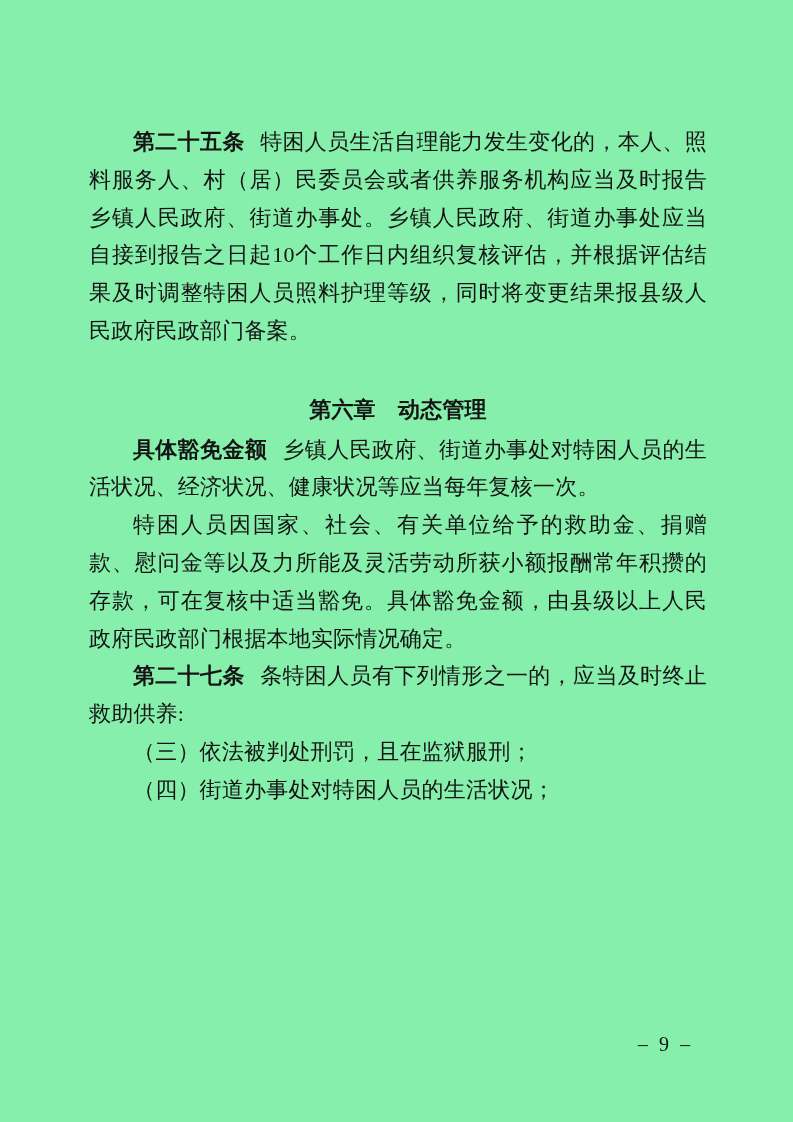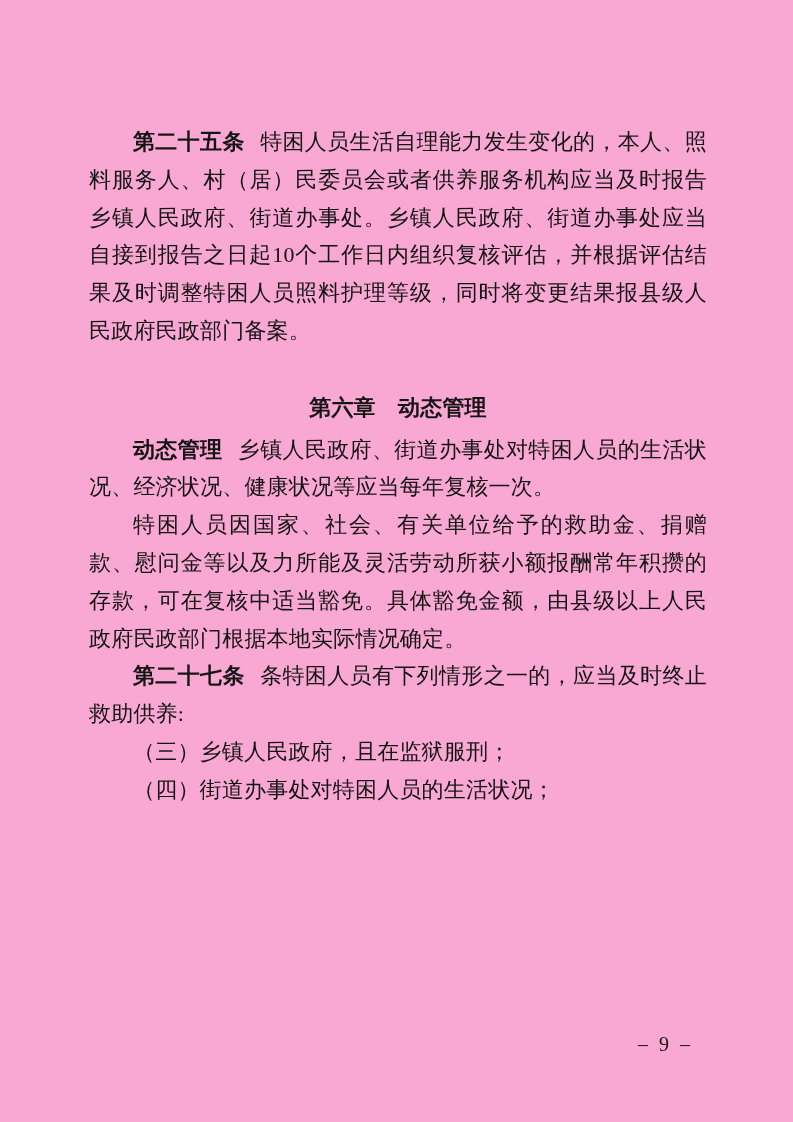--- a/index.html
+++ b/index.html
@@ -4,21 +4,21 @@
 <style>
   html, body {
     margin: 0;
     padding: 0;
     background: #ffffff;
   }
   .page {
     position: relative;
     width: 793px;
     height: 1122px;
-    background: #f9a8d4;
+    background: #86efac;
     overflow: hidden;
     color: #141414;
     font-family: "Liberation Serif", "DejaVu Serif", serif;
   }
   .content {
     position: absolute;
     left: 89px;
     top: 123px;
     width: 618px;
   }
@@ -27,21 +27,21 @@
     font-size: 22px;
     line-height: 37.8px;
     text-align: justify;
     text-indent: 2em;
     letter-spacing: 0.2px;
   }
   .para.chapter {
     text-align: center;
     text-indent: 0;
     font-weight: bold;
-    font-family: Liberation Mono, monospace;
+    font-family: Liberation Serif, serif;
     margin: 41px 0 2px 0;
   }
   .lead {
     font-weight: bold;
     padding-right: 0.7em;
   }
   .page-number {
     position: absolute;
     right: 100px;
     top: 1033px;
@@ -51,20 +51,20 @@
     font-family: "Liberation Serif", "DejaVu Serif", serif;
   }
 </style>
 </head>
 <body>
 
 <div class="page">
   <div class="content" id="doc">
       <p class="para article"><span class="lead">第二十五条</span>特困人员生活自理能力发生变化的，本人、照料服务人、村（居）民委员会或者供养服务机构应当及时报告乡镇人民政府、街道办事处。乡镇人民政府、街道办事处应当自接到报告之日起10个工作日内组织复核评估，并根据评估结果及时调整特困人员照料护理等级，同时将变更结果报县级人民政府民政部门备案。</p>
       <p class="para chapter">第六章　动态管理</p>
-      <p class="para article"><span class="lead">动态管理</span>乡镇人民政府、街道办事处对特困人员的生活状况、经济状况、健康状况等应当每年复核一次。</p>
+      <p class="para article"><span class="lead">具体豁免金额</span>乡镇人民政府、街道办事处对特困人员的生活状况、经济状况、健康状况等应当每年复核一次。</p>
       <p class="para body">特困人员因国家、社会、有关单位给予的救助金、捐赠款、慰问金等以及力所能及灵活劳动所获小额报酬常年积攒的存款，可在复核中适当豁免。具体豁免金额，由县级以上人民政府民政部门根据本地实际情况确定。</p>
       <p class="para article"><span class="lead">第二十七条</span>条特困人员有下列情形之一的，应当及时终止救助供养:</p>
-      <p class="para item">（三）乡镇人民政府，且在监狱服刑；</p>
+      <p class="para item">（三）依法被判处刑罚，且在监狱服刑；</p>
       <p class="para item">（四）街道办事处对特困人员的生活状况；</p>
     </div>
   <div class="page-number">– 9 –</div>
 </div>
 
 </body></html>

